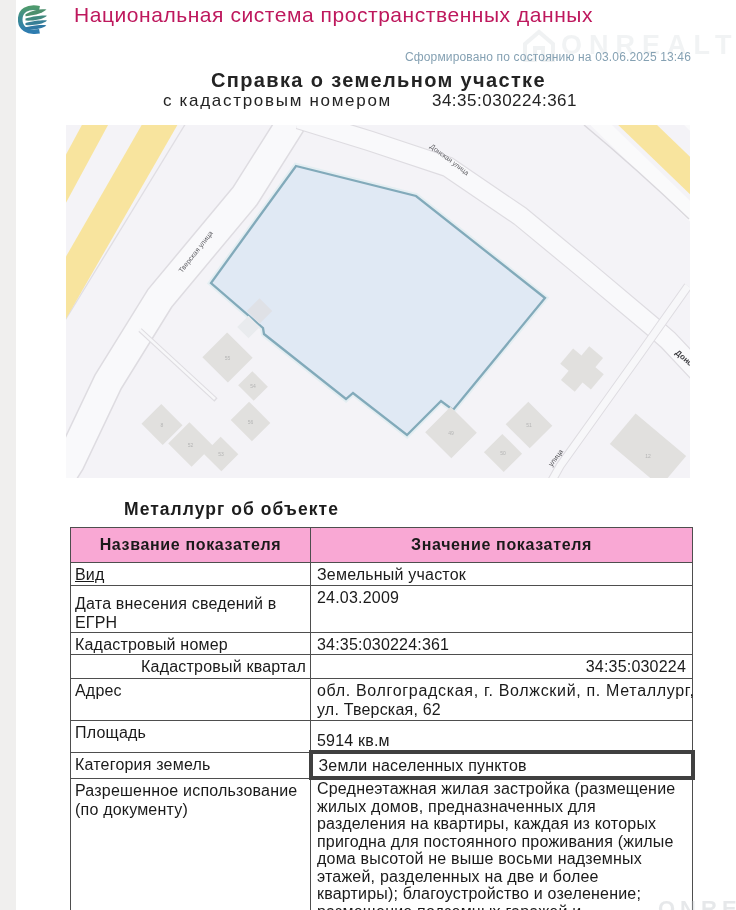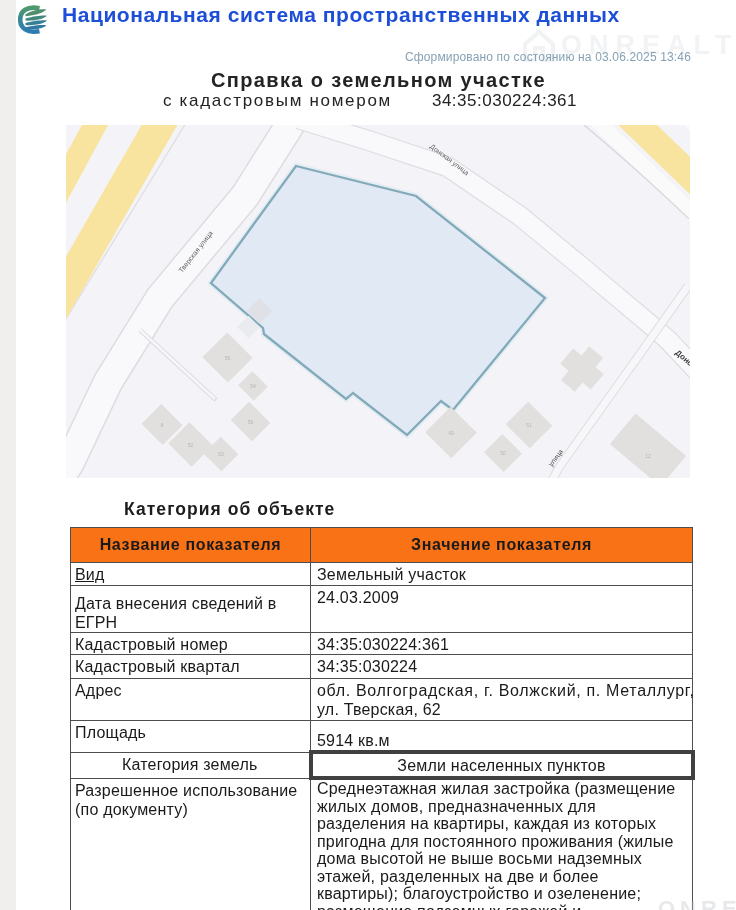--- a/index.html
+++ b/index.html
@@ -18,21 +18,21 @@
         <stop offset="1" stop-color="#2e7cb0"></stop>
     </linearGradient>
   </defs>
   <path d="M21.5,3.2 C9,0.8 2.2,6 2.2,14.5 C2.2,23 9,28.4 21.5,26.2" fill="none" stroke="url(#lg1)" stroke-width="4.6"></path>
   <path d="M7.5,9.2 C15,4.8 23,3.6 28.5,4.6 C23.5,9.2 13.5,10.8 7.5,11.2 Z" fill="#4d8f6d"></path>
   <path d="M7.5,13.6 C17,10.8 25.5,10.2 29,10.8 C24.5,15 13.5,16 7.5,15.6 Z" fill="#41897f"></path>
   <path d="M7.5,18 C17.5,15.4 26.5,15 29,15.6 C25,19.8 13.5,20.6 7.5,19.9 Z" fill="#377f96"></path>
   <path d="M7.5,22.3 C17.5,20 26,19.8 28.3,20.4 C24.5,24.2 13.5,24.8 7.5,24.1 Z" fill="#3079a4"></path>
 </svg>
 
-<div class="abs" style="left:62px;top:3px;font-size:21px;letter-spacing:0.55px;font-weight:bold;color:#1d4ed8;">Национальная система пространственных данных</div>
+<div class="abs" style="left:74px;top:3px;font-size:21px;letter-spacing:0.55px;font-weight:normal;color:#be185d;">Национальная система пространственных данных</div>
 
 <div class="abs" style="left:519px;top:26px;width:220px;height:40px;color:rgba(198,203,208,0.24);">
   <svg class="abs" style="left:0;top:2px" width="40" height="34" viewBox="0 0 40 34">
     <path d="M6,32 L6,16 L20,4 L34,16 L34,32 L24,32 L24,20 L16,20 L16,32 Z" fill="none" stroke="rgba(198,203,208,0.26)" stroke-width="4"></path>
   </svg>
   <div class="abs" style="left:42px;top:4px;font-size:27px;font-weight:bold;letter-spacing:7px;">ONREALT</div>
 </div>
 
 <div class="abs" style="left:0;top:50px;width:691px;text-align:right;font-size:12px;letter-spacing:0.15px;color:#85a1b3;">Сформировано по состоянию на 03.06.2025 13:46</div>
 
@@ -136,65 +136,65 @@
 
   <text x="196" y="254" font-size="7" fill="#606065" text-anchor="middle" transform="rotate(-52 196 252)">Тверская улица</text>
 
   <text x="450" y="162" font-size="6.8" fill="#606065" text-anchor="middle" transform="rotate(37 450 159)">Донская улица</text>
 
   <text x="676" y="354" font-size="8" font-weight="bold" fill="#3a3a3e" transform="rotate(40 676 352)">Донская</text>
 
   <text x="556" y="460" font-size="7" fill="#4a4a4e" text-anchor="middle" transform="rotate(-53 556 458)">улица</text>
 </svg>
 
-<div class="abs" style="left:124px;top:499px;font-size:17.5px;letter-spacing:1.05px;font-weight:bold;color:#1c1c1c;">Категория об объекте</div>
+<div class="abs" style="left:124px;top:499px;font-size:17.5px;letter-spacing:1.05px;font-weight:bold;color:#1c1c1c;">Металлург об объекте</div>
 
 <table class="abs" style="left:70px;top:527px;width:622px;border-collapse:collapse;table-layout:fixed;font-size:16px;letter-spacing:0.2px;color:#1a1a1a;" cellspacing="0">
   <colgroup>
       <col style="width:240px">
       <col style="width:382px">
     </colgroup>
 
   <tbody>
-      <tr style="background:#f97316;height:30px;">
+      <tr style="background:#f9a8d4;height:30px;">
     <td style="border:1px solid #4e4e4e;text-align:center;font-weight:bold;letter-spacing:0.65px;padding:0;">Название показателя</td>
     <td style="border:1px solid #4e4e4e;text-align:center;font-weight:bold;letter-spacing:0.65px;padding:8px;">Значение показателя</td>
   </tr>
 
   <tr style="height:23px;">
     <td style="border:1px solid #4e4e4e;padding:2px 4px 0;vertical-align:top;line-height:19px;text-decoration:underline;">Вид</td>
     <td style="border:1px solid #4e4e4e;padding:2px 6px 0;vertical-align:top;line-height:19px;">Земельный участок</td>
   </tr>
 
   <tr style="height:44px;">
     <td style="border:1px solid #4e4e4e;padding:8px 4px 0;vertical-align:top;line-height:19px;">Дата внесения сведений в<br>ЕГРН</td>
     <td style="border:1px solid #4e4e4e;padding:2px 6px 0;vertical-align:top;line-height:19px;">24.03.2009</td>
   </tr>
 
   <tr style="height:22px;">
     <td style="border:1px solid #4e4e4e;padding:2px 4px 0;vertical-align:top;line-height:19px;">Кадастровый номер</td>
     <td style="border:1px solid #4e4e4e;padding:2px 6px 0;vertical-align:top;line-height:19px;">34:35:030224:361</td>
   </tr>
 
-  <tr style="height:24px;">
+  <tr style="height:24px;text-align:right;">
     <td style="border:1px solid #4e4e4e;padding:2px 4px 0;vertical-align:top;line-height:19px;">Кадастровый квартал</td>
     <td style="border:1px solid #4e4e4e;padding:2px 6px 0;vertical-align:top;line-height:19px;">34:35:030224</td>
   </tr>
 
   <tr style="height:42px;">
     <td style="border:1px solid #4e4e4e;padding:2px 4px 0;vertical-align:top;line-height:19px;">Адрес</td>
     <td style="border:1px solid #4e4e4e;padding:2px 6px 0;vertical-align:top;line-height:19px;"><span style="letter-spacing:0.68px;white-space:nowrap;">обл.&nbsp;Волгоградская,&nbsp;г.&nbsp;Волжский,&nbsp;п.&nbsp;Металлург,</span><br>ул. Тверская, 62</td>
   </tr>
 
   <tr style="height:23px;">
     <td style="border:1px solid #4e4e4e;padding:2px 4px 0;vertical-align:top;line-height:19px;">Площадь</td>
     <td style="border:1px solid #4e4e4e;padding:10px 6px 0;vertical-align:top;line-height:19px;">5914 кв.м</td>
   </tr>
 
-  <tr style="height:26px;text-align:center;">
+  <tr style="height:26px;">
     <td style="border:1px solid #4e4e4e;padding:2px 4px 0;vertical-align:top;line-height:19px;">Категория земель</td>
     <td style="border:4px solid #404040;padding:2px 6px 0;vertical-align:top;line-height:19px;">Земли населенных пунктов</td>
   </tr>
 
   <tr style="height:170px;">
     <td style="border:1px solid #4e4e4e;padding:2px 4px 0;vertical-align:top;line-height:19px;">Разрешенное использование<br>(по документу)</td>
     <td style="border:1px solid #4e4e4e;padding:0 6px 0;vertical-align:top;line-height:17.5px;">Среднеэтажная жилая застройка (размещение<br>жилых домов, предназначенных для<br>разделения на квартиры, каждая из которых<br>пригодна для постоянного проживания (жилые<br>дома высотой не выше восьми надземных<br>этажей, разделенных на две и более<br>квартиры); благоустройство и озеленение;<br>размещение подземных гаражей и<br>автостоянок; обустройство спортивных и</td>
   </tr>
 </tbody>
   </table>

